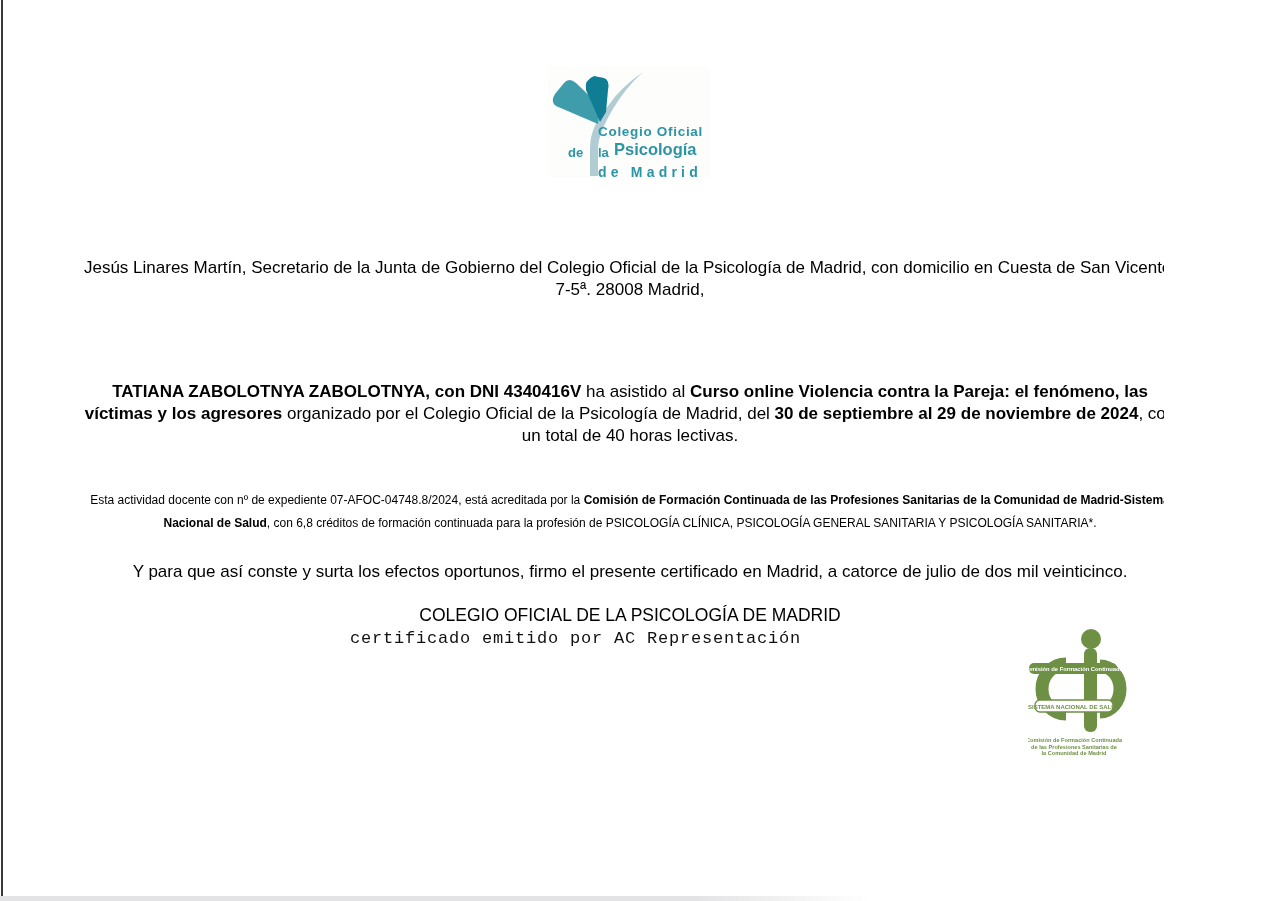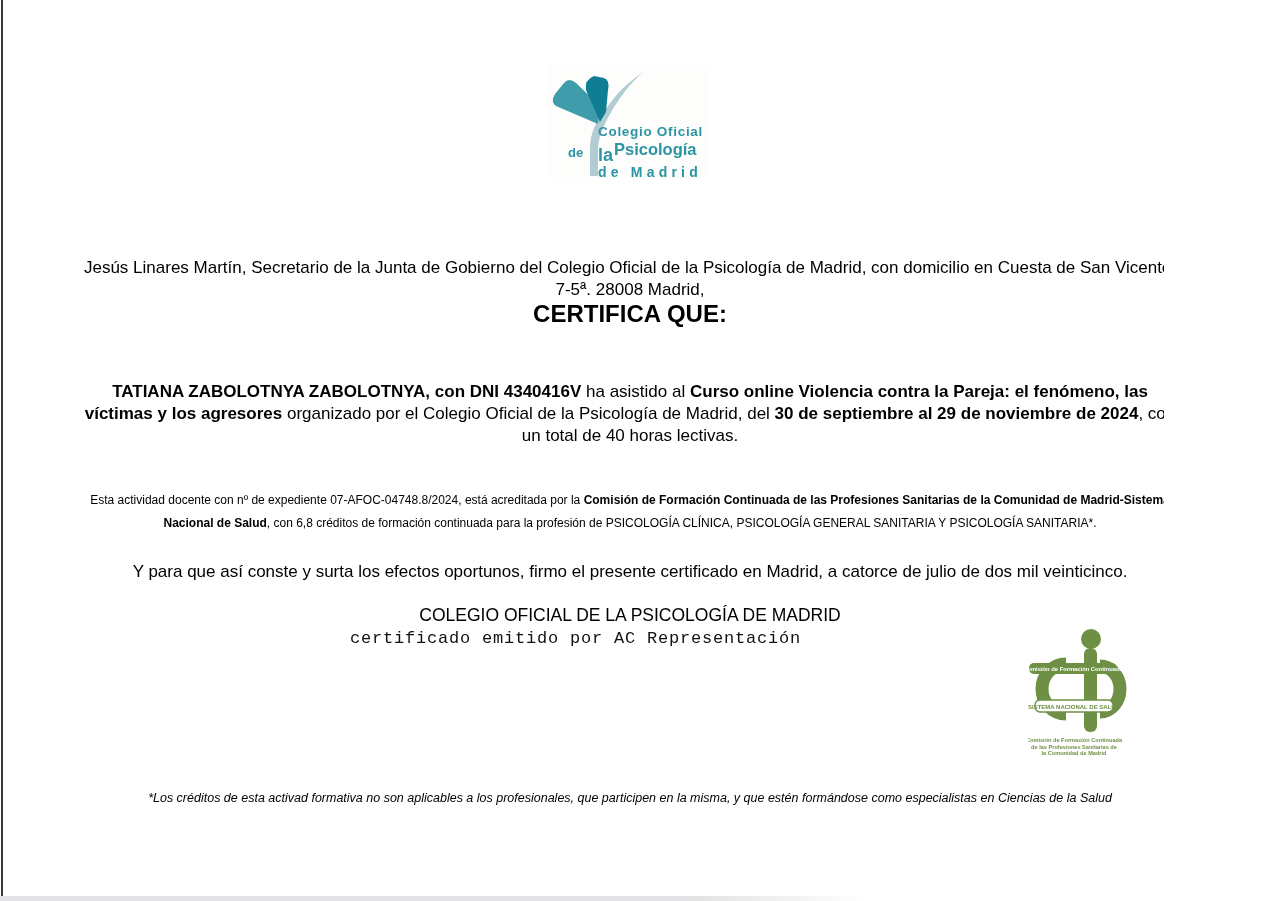--- a/index.html
+++ b/index.html
@@ -9,21 +9,21 @@
   }
   .edge-left{position:absolute;left:1px;top:0;width:2px;height:901px;background:#38383a;}
   .edge-bottom{position:absolute;left:0;bottom:0;height:5px;width:868px;
     background:linear-gradient(to right,#e3e3e5 80%,rgba(227,227,229,0));}
   
   .logo{position:absolute;left:548px;top:66px;width:162px;height:112px;background:#fdfdfc;}
   .logo svg{position:absolute;left:0;top:0;}
   .logo-text{position:absolute;font-weight:bold;color:#2b95a5;white-space:nowrap;line-height:1;}
   .logo-l1{left:50px;top:59px;font-size:13.5px;letter-spacing:0.7px;}
   .logo-de{left:20px;top:80px;font-size:13px;}
-  .logo-la{left:50px;top:80px;font-size:18px;}
+  .logo-la{left:50px;top:80px;font-size:13px;}
   .logo-psi{left:66px;top:75px;font-size:16.5px;}
   .logo-l3{left:50px;top:99px;font-size:14px;letter-spacing:4.2px;}
   
   .col{position:absolute;left:80px;width:1100px;text-align:center;}
   .intro{top:240px;font-size:17px;line-height:22px;}
   .certifica{top:300px;font-size:24px;font-weight:bold;margin:0;}
   .attendance{top:364px;font-size:17px;line-height:22px;}
   .accreditation{top:477px;font-size:12px;line-height:22.5px;}
   .closing{top:544px;font-size:17px;line-height:22px;}
   .sec-role{top:584px;font-size:17px;}
@@ -58,21 +58,20 @@
     </svg>
     <div class="logo-text logo-l1">Colegio Oficial</div>
     <div class="logo-text logo-de">de</div>
     <div class="logo-text logo-la">la</div>
     <div class="logo-text logo-psi">Psicología</div>
     <div class="logo-text logo-l3">de Madrid</div>
   </div>
 
   <p class="col intro">Jesús Linares Martín, Secretario de la Junta de Gobierno del Colegio Oficial de la Psicología de Madrid, con domicilio en Cuesta de San Vicente, 7-5ª. 28008 Madrid,</p>
 
-  <h1 class="col certifica">CERTIFICA QUE:</h1>
 
   <p class="col attendance"><span style="font-weight: 700;">TATIANA ZABOLOTNYA ZABOLOTNYA, con DNI 4340416V</span><span> ha asistido al </span><span style="font-weight: 700;">Curso online Violencia contra la Pareja: el fenómeno, las víctimas y los agresores</span><span> organizado por el Colegio Oficial de la Psicología de Madrid, del </span><span style="font-weight: 700;">30 de septiembre al 29 de noviembre de 2024</span><span>, con un total de 40 horas lectivas.</span></p>
 
   <p class="col accreditation"><span>Esta actividad docente con nº de expediente 07-AFOC-04748.8/2024, está acreditada por la </span><span style="font-weight: 700;">Comisión de Formación Continuada de las Profesiones Sanitarias de la Comunidad de Madrid-Sistema Nacional de Salud</span><span>, con 6,8 créditos de formación continuada para la profesión de PSICOLOGÍA CLÍNICA, PSICOLOGÍA GENERAL SANITARIA Y PSICOLOGÍA SANITARIA*.</span></p>
 
   <p class="col closing">Y para que así conste y surta los efectos oportunos, firmo el presente certificado en Madrid, a catorce de julio de dos mil veinticinco.</p>
 
   <div class="col sec-org">COLEGIO OFICIAL DE LA PSICOLOGÍA DE MADRID</div>
 
   <div class="digital-signature">
@@ -94,15 +93,14 @@
       <text x="46" y="82.5" font-size="6" fill="#6e9045" text-anchor="middle">SISTEMA NACIONAL DE SALUD</text>
 
       <g>
         <text x="46" y="116" font-size="5.6" fill="#6e9045" text-anchor="middle">Comisión de Formación Continuada</text>
         <text x="46" y="122.5" font-size="5.6" fill="#6e9045" text-anchor="middle">de las Profesiones Sanitarias de</text>
         <text x="46" y="129" font-size="5.6" fill="#6e9045" text-anchor="middle">la Comunidad de Madrid</text>
       </g>
     </svg>
   </div>
 
-  <p class="col footnote">*Los créditos de esta activad formativa no son aplicables a los profesionales, que participen en la misma, y que estén formándose como especialistas en Ciencias de la Salud</p>
 
 </div>
 
 </body></html>

